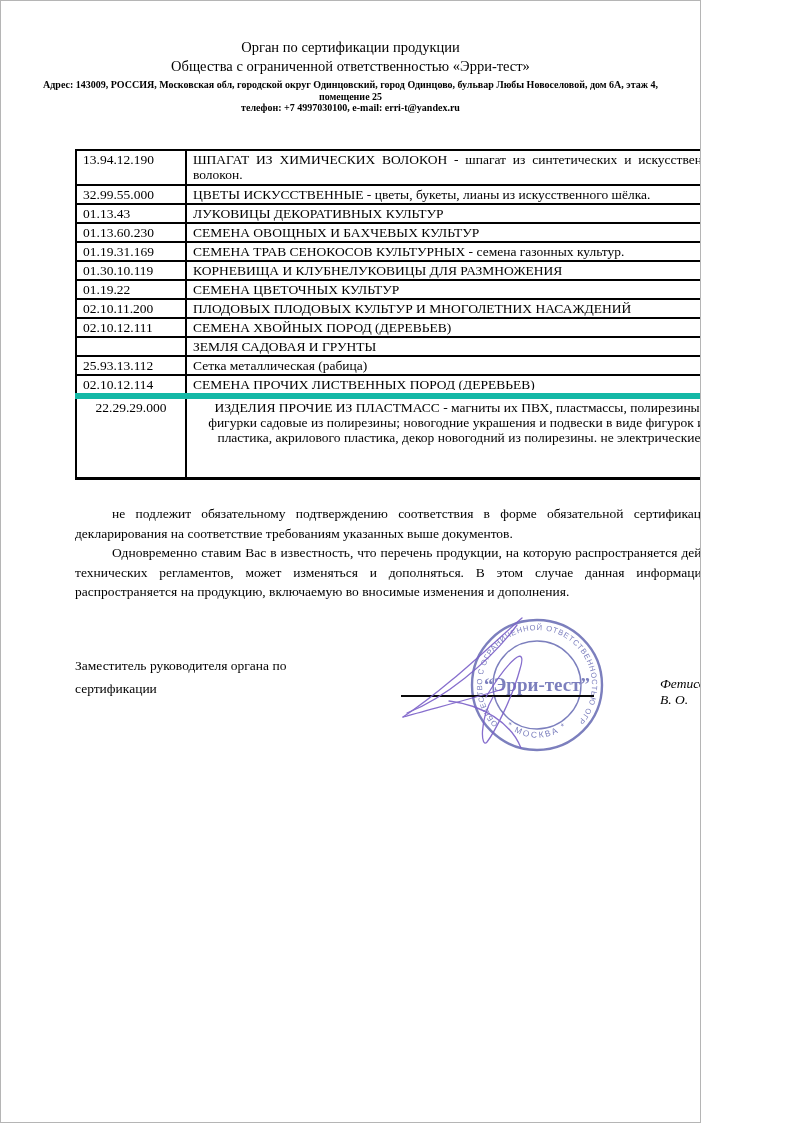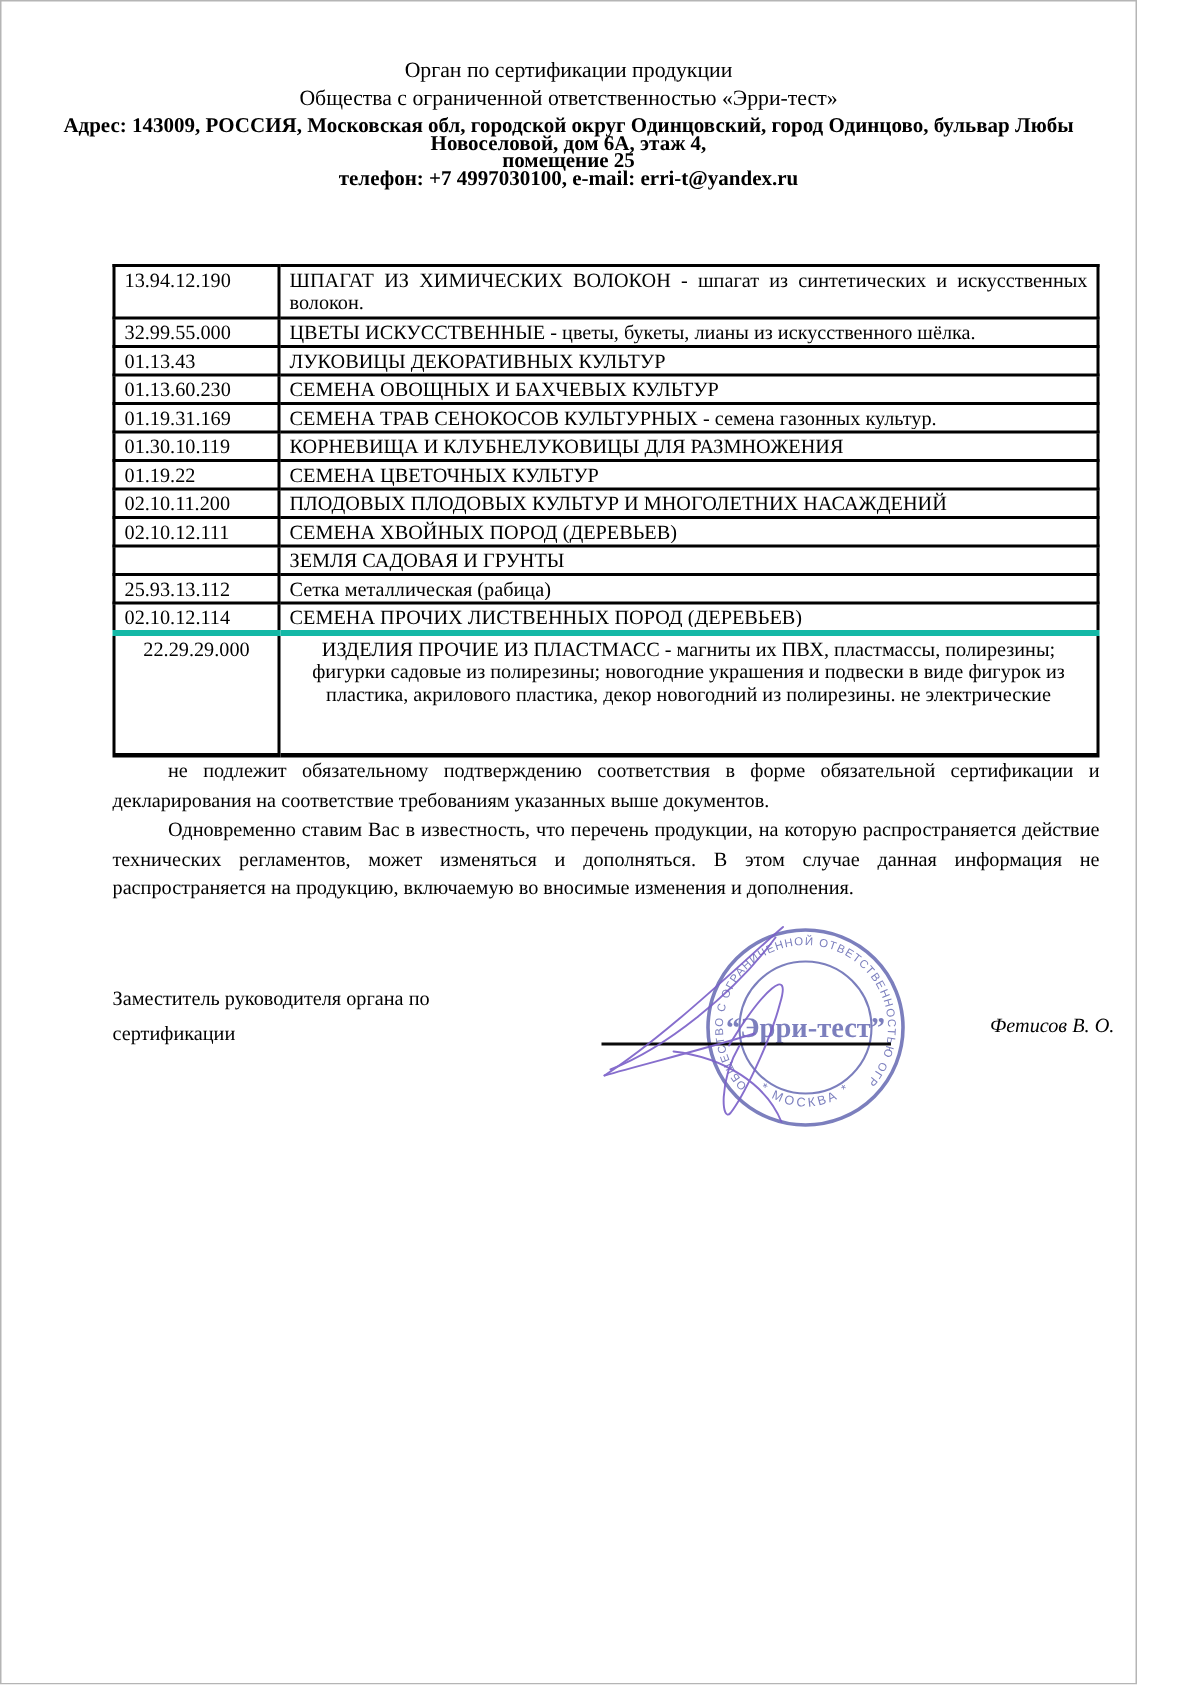--- a/index.html
+++ b/index.html
@@ -1,41 +1,41 @@
 <!DOCTYPE html>
 <html lang="ru"><head>
 <meta charset="utf-8">
 <style>
   html,body{margin:0;padding:0;background:#ffffff;}
   .page{
-    position:relative;width:758px;height:1123px;background:#fff;
+    position:relative;width:701px;height:1123px;background:#fff;
     border:1px solid #b5b5b5;box-sizing:border-box;overflow:hidden;
     font-family:"Liberation Serif","DejaVu Serif",serif;color:#000;
   }
   
   .hdr{position:absolute;top:37px;left:0;right:0;text-align:center;}
   .hdr .big{font-size:14.5px;line-height:19px;}
-  .hdr .small{font-size:14px;line-height:11.5px;font-weight:bold;margin-top:3px;font-family:Liberation Serif, serif;}
+  .hdr .small{font-size:10px;line-height:11.5px;font-weight:bold;margin-top:3px;font-family:Liberation Serif, serif;}
   .hdr .small div{line-height:11.5px;}
   
   table.doc-table{
-    position:absolute;left:74px;top:175px;width:658px;
+    position:absolute;left:74px;top:148px;width:658px;
     border-collapse:collapse;table-layout:fixed;
   }
   table.doc-table td{
     border:2px solid #000;font-size:13.5px;line-height:15px;
     padding:1px 6px;vertical-align:top;overflow:hidden;
   }
   table.doc-table col.c1{width:110px;}
   td.code{white-space:nowrap;}
   td.desc{text-align:justify;border-radius:15px;}
   tr.single td{height:15px;}
   tr.double td{height:31px;}
   tr.tall td{height:76px;}
-  tr.thick-bottom td{border-bottom:4px solid #14b8a6;}
+  tr.thick-bottom td{border-bottom:6px solid #14b8a6;}
   table.doc-table tr:last-child td{border-bottom:3px solid #000;text-align:center;}
   
   .bodytext{
     position:absolute;left:74px;top:503px;width:658px;
     font-size:13.5px;line-height:19.5px;text-align:justify;
   }
   .bodytext p{margin:0;text-indent:37px;}
   
   .sig-title{position:absolute;left:74px;top:653px;font-size:13.5px;line-height:23px;}
   .sig-line{position:absolute;left:400px;top:694px;width:193px;height:0;border-top:2px solid #0a0a0a;z-index:3;}

